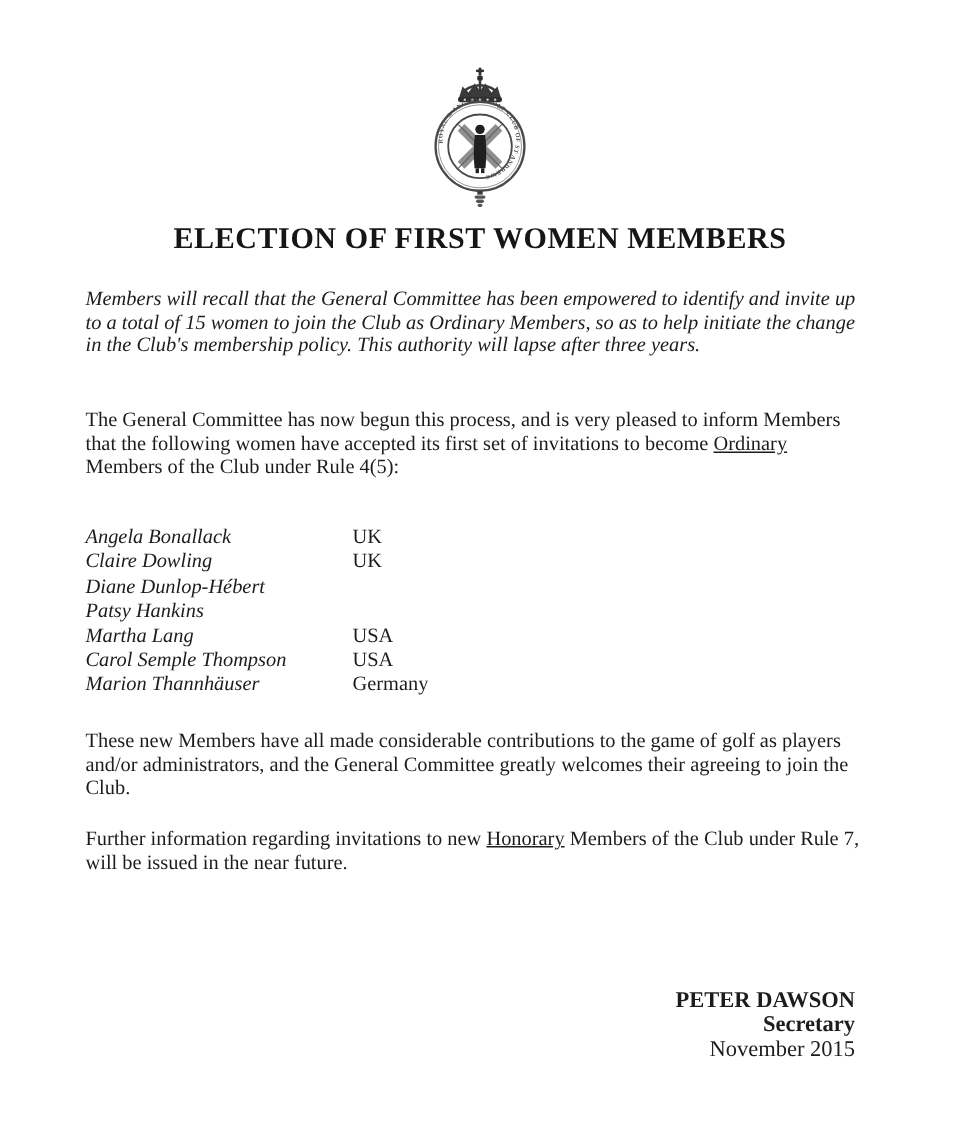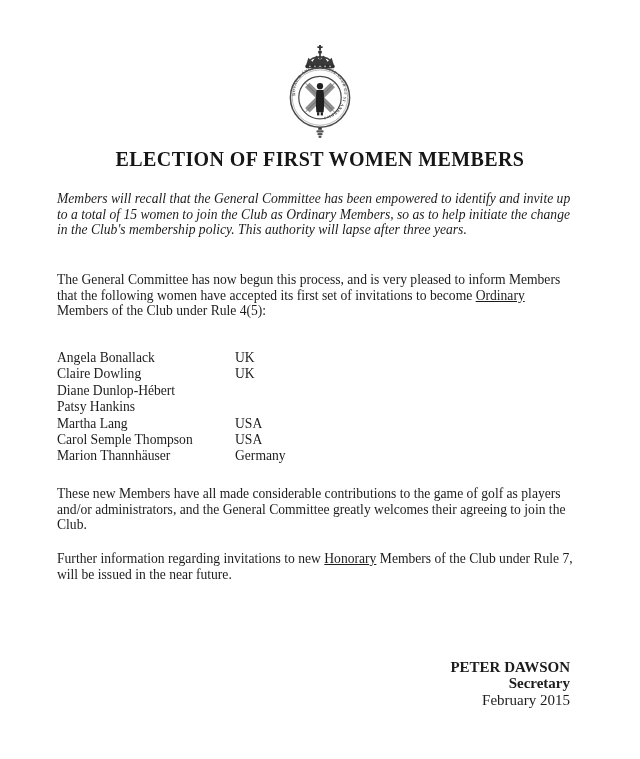--- a/index.html
+++ b/index.html
@@ -46,21 +46,21 @@
   .para-3 { top: 551px; }
   .u { text-decoration: underline; text-underline-offset: 1px; }
   .members {
     position: absolute;
     left: 57px; top: 350px;
     width: 420px;
     font-size: 13.6px;
     line-height: 16.4px;
   }
   .member-row { display: flex; }
-  .member-name { width: 178px; flex: 0 0 178px; }
+  .member-name { width: 178px; flex: 0 0 178px; font-style: italic; }
   .member-country { flex: 1; }
   .signature {
     position: absolute;
     right: 70px; top: 659px;
     text-align: right;
     font-size: 15px;
     line-height: 16.3px;
   }
   .signature .sig-name, .signature .sig-role { font-weight: bold; }
 </style>
@@ -150,16 +150,16 @@
         <span class="member-country">Germany</span>
       </div>
     </div>
 
   <p class="para para-2"><span>These new Members have all made considerable contributions to the game of golf as players and/or administrators, and the General Committee greatly welcomes their agreeing to join the Club.</span></p>
   <p class="para para-3"><span>Further information regarding invitations to new </span><span class="u">Honorary</span><span> Members of the Club under Rule 7, will be issued in the near future.</span></p>
 
   <div class="signature">
     <div class="sig-name">PETER DAWSON</div>
     <div class="sig-role">Secretary</div>
-    <div class="sig-date">February 2015</div>
+    <div class="sig-date">November 2015</div>
   </div>
 
 </div>
 
 </body></html>

